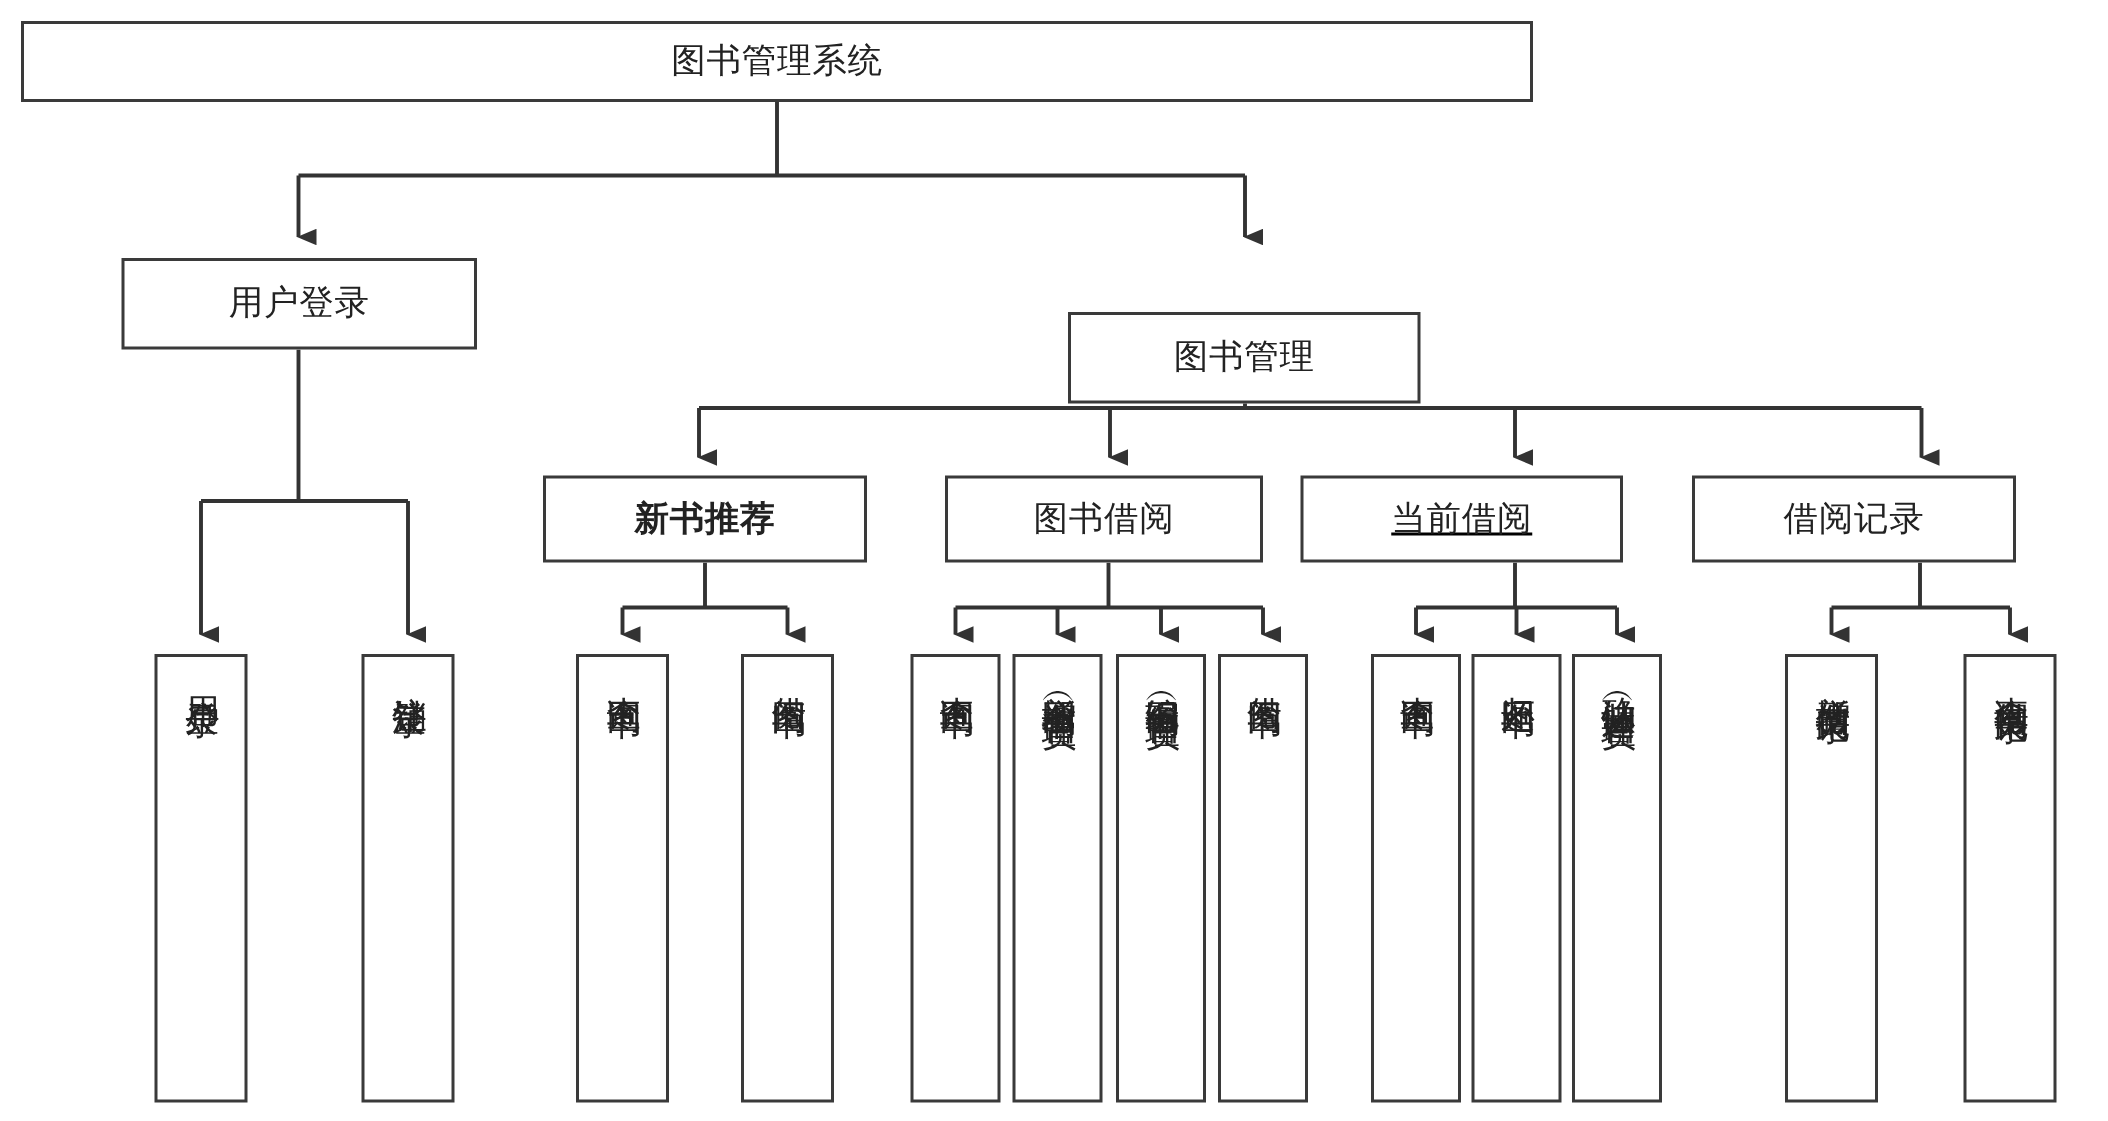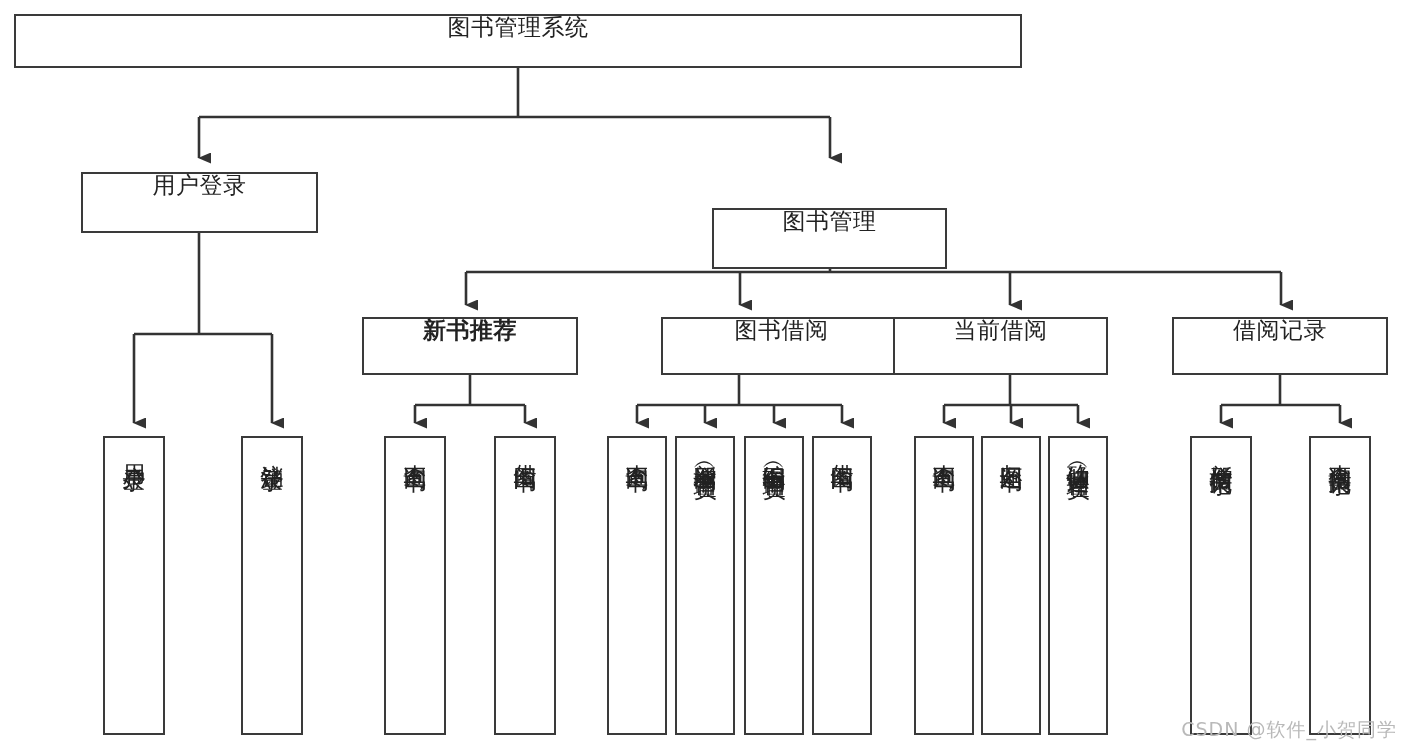--- a/index.html
+++ b/index.html
@@ -1,21 +1,21 @@
 <!DOCTYPE html>
 <html><head>
 <meta charset="utf-8">
 <style>
   html,body{margin:0;padding:0;background:#ffffff;}
   body{font-family:"DejaVu Sans","Liberation Sans",sans-serif;}
   #canvas{position:relative;width:1405px;height:747px;background:#ffffff;overflow:hidden;}
   svg.edges{position:absolute;left:0;top:0;width:1405px;height:747px;pointer-events:none;}
 
   .node{position:absolute;box-sizing:border-box;background:#ffffff;
-        border:2.5px solid #3a3a3a;display:flex;align-items:flex-start;justify-content:center;}
+        border:2.5px solid #3a3a3a;display:flex;align-items:center;justify-content:center;}
   .node .lbl{color:#222;letter-spacing:0.5px;}
 
   .node.h .lbl{font-size:23px;line-height:1;white-space:nowrap;}
   .node.root .lbl{font-size:23px;}
 
   .node.v{align-items:flex-start;justify-content:center;padding-top:8px;}
   .node.v .lbl{
       writing-mode:vertical-rl;text-orientation:upright;
       font-size:23px;line-height:1.18;letter-spacing:2px;white-space:nowrap;
   }
@@ -88,27 +88,27 @@
   <div class="node h" style="left:81px;top:172px;width:237px;height:61px;">
     <span class="lbl">用户登录</span>
   </div>
   <div class="node h" style="left:712px;top:172px;width:235px;height:61px;margin-top:36px;">
     <span class="lbl">图书管理</span>
   </div>
 
   <div class="node h" style="left:362px;top:317px;width:216px;height:58px;font-weight:bold;">
     <span class="lbl">新书推荐</span>
   </div>
-  <div class="node h" style="left:661px;top:317px;width:241px;height:58px;">
+  <div class="node h" style="left:630px;top:317px;width:212px;height:58px;">
     <span class="lbl">图书借阅</span>
   </div>
-  <div class="node h" style="left:893px;top:317px;width:215px;height:58px;">
+  <div class="node h" style="left:867px;top:317px;width:215px;height:58px;text-decoration:underline;">
     <span class="lbl">当前借阅</span>
   </div>
-  <div class="node h" style="left:1172px;top:317px;width:216px;height:58px;">
+  <div class="node h" style="left:1128px;top:317px;width:216px;height:58px;">
     <span class="lbl">借阅记录</span>
   </div>
 
   <div class="node v" style="left:103px;top:436px;width:62px;height:299px;">
     <span class="lbl">用户登录</span>
   </div>
   <div class="node v" style="left:241px;top:436px;width:62px;height:299px;">
     <span class="lbl">注销登录</span>
   </div>
 
@@ -142,14 +142,13 @@
     <span class="lbl">确认归还（管理员）</span>
   </div>
 
   <div class="node v" style="left:1190px;top:436px;width:62px;height:299px;">
     <span class="lbl">新增借阅记录</span>
   </div>
   <div class="node v" style="left:1309px;top:436px;width:62px;height:299px;">
     <span class="lbl">查询借阅记录</span>
   </div>
 
-  <div id="watermark">CSDN @软件_小贺同学</div>
 </div>
 
 </body></html>

